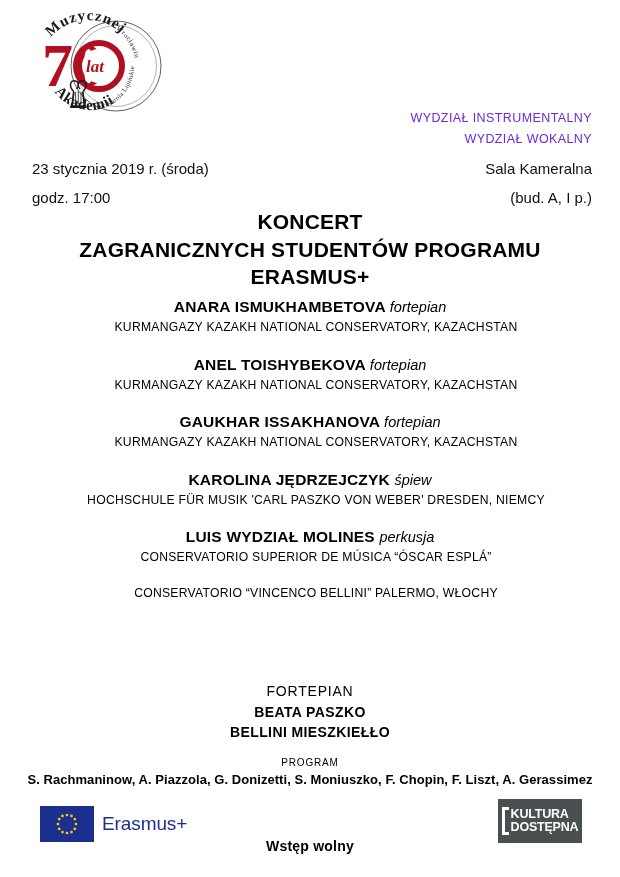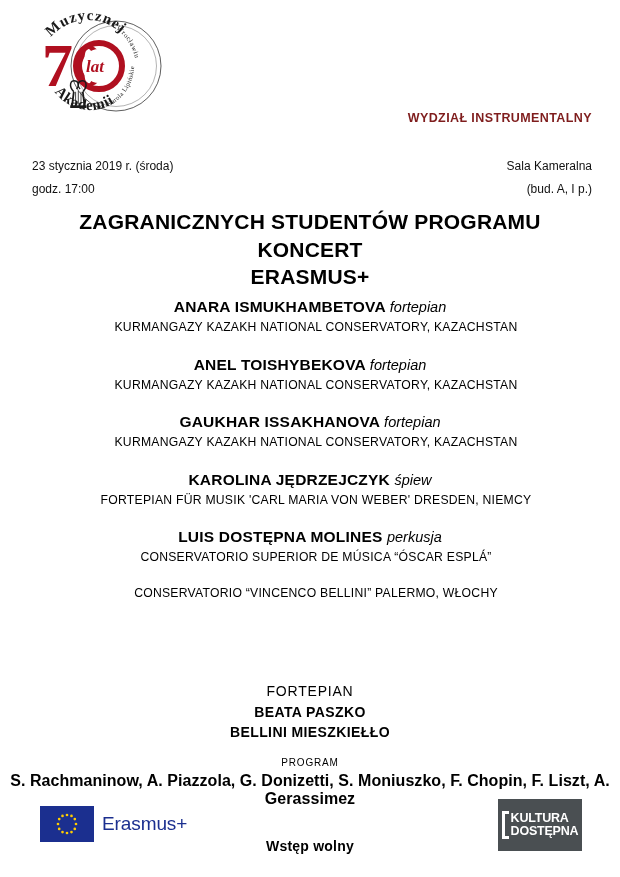--- a/index.html
+++ b/index.html
@@ -34,34 +34,33 @@
   .logo-svg { display: block; }
 
   
   .faculty {
     position: absolute;
     right: 28px;
     top: 108px;
     text-align: right;
     font-size: 12.5px;
     letter-spacing: 0.4px;
-    color: #7f1d1d;
+    color: #6d28d9;
     line-height: 1.65;
-    font-weight: bold;
   }
 
   
   .info-row {
     position: absolute;
     left: 32px;
     right: 28px;
     top: 155px;
     display: flex;
     justify-content: space-between;
-    font-size: 12px;
+    font-size: 15px;
     line-height: 1.9;
     color: #111;
   }
   .info-left { text-align: left; }
   .info-right { text-align: right; }
 
   
   .title-block {
     position: absolute;
     left: 0;
@@ -132,21 +131,21 @@
     right: 0;
     top: 755px;
     text-align: center;
   }
   .program .p-head {
     font-size: 10px;
     letter-spacing: 0.8px;
     line-height: 1.5;
   }
   .program .p-list {
-    font-size: 16px;
+    font-size: 13px;
     font-weight: bold;
     letter-spacing: 0.05px;
     margin-top: 2px;
   }
 
   
   .erasmus-logo {
     position: absolute;
     left: 40px;
     top: 806px;
@@ -163,21 +162,21 @@
     font-size: 19px;
     color: #1b2f8f;
     letter-spacing: -0.1px;
   }
 
   .kultura-logo {
     position: absolute;
     left: 498px;
     top: 799px;
     width: 84px;
-    height: 52px;
+    height: 44px;
     background: #4a4f52;
     display: flex;
     align-items: center;
     justify-content: center;
   }
   .kultura-inner {
     display: flex;
     align-items: center;
     gap: 2px;
   }
@@ -251,36 +250,37 @@
         <path d="M 2 2 C -4 -4 -2 -12 4 -10 C 8 -9 8 -4 5 -1" stroke="#1a1a1a" stroke-width="1.6" fill="none"></path>
         <path d="M 12 2 C 18 -4 16 -12 10 -10 C 6 -9 6 -4 9 -1" stroke="#1a1a1a" stroke-width="1.6" fill="none"></path>
         <path d="M 4 16 L 4 2 M 7 16 L 7 1 M 10 16 L 10 2" stroke="#1a1a1a" stroke-width="0.9"></path>
         <rect x="-2" y="17" width="18" height="3" fill="#1a1a1a"></rect>
       </g>
     </svg>
   </div>
 
   <div class="faculty">
     <div>WYDZIAŁ INSTRUMENTALNY</div>
+    <div>WYDZIAŁ WOKALNY</div>
   </div>
 
   <div class="info-row">
     <div class="info-left">
       <div>23 stycznia 2019 r. (środa)</div>
       <div>godz. 17:00</div>
     </div>
     <div class="info-right">
       <div>Sala Kameralna</div>
       <div>(bud. A, I p.)</div>
     </div>
   </div>
 
   <div class="title-block">
+    <div>KONCERT</div>
     <div>ZAGRANICZNYCH STUDENTÓW PROGRAMU</div>
-    <div>KONCERT</div>
     <div>ERASMUS+</div>
   </div>
 
   <div class="performers">
 
     <div class="performer">
       <div class="pname">
         <span>ANARA ISMUKHAMBETOVA</span>
         <span class="pinstr">fortepian</span>
       </div>
@@ -301,26 +301,26 @@
         <span class="pinstr">fortepian</span>
       </div>
       <div class="pschool">KURMANGAZY KAZAKH NATIONAL CONSERVATORY, KAZACHSTAN</div>
     </div>
 
     <div class="performer">
       <div class="pname">
         <span>KAROLINA JĘDRZEJCZYK</span>
         <span class="pinstr">śpiew</span>
       </div>
-      <div class="pschool">FORTEPIAN FÜR MUSIK 'CARL MARIA VON WEBER' DRESDEN, NIEMCY</div>
-    </div>
-
-    <div class="performer">
-      <div class="pname">
-        <span>LUIS DOSTĘPNA MOLINES</span>
+      <div class="pschool">HOCHSCHULE FÜR MUSIK 'CARL PASZKO VON WEBER' DRESDEN, NIEMCY</div>
+    </div>
+
+    <div class="performer">
+      <div class="pname">
+        <span>LUIS WYDZIAŁ MOLINES</span>
         <span class="pinstr">perkusja</span>
       </div>
       <div class="pschool">CONSERVATORIO SUPERIOR DE MÚSICA “ÓSCAR ESPLÁ”</div>
     </div>
 
     <div class="performer">
       <div class="pschool">CONSERVATORIO “VINCENCO BELLINI” PALERMO, WŁOCHY</div>
     </div>
 
   </div>

